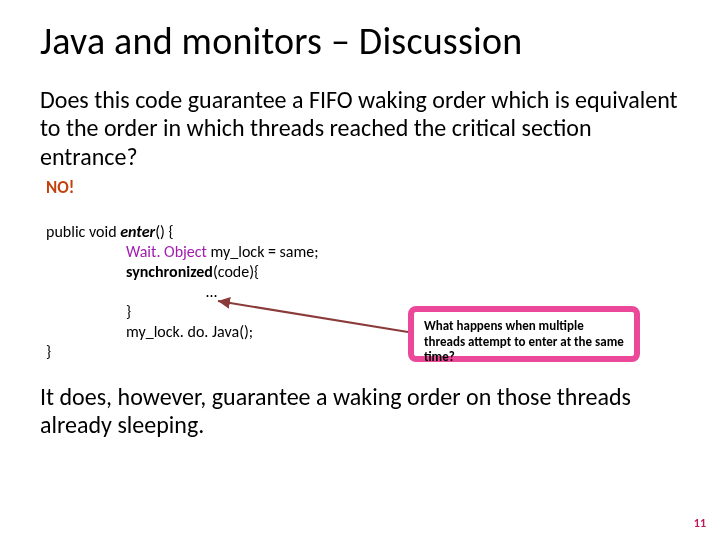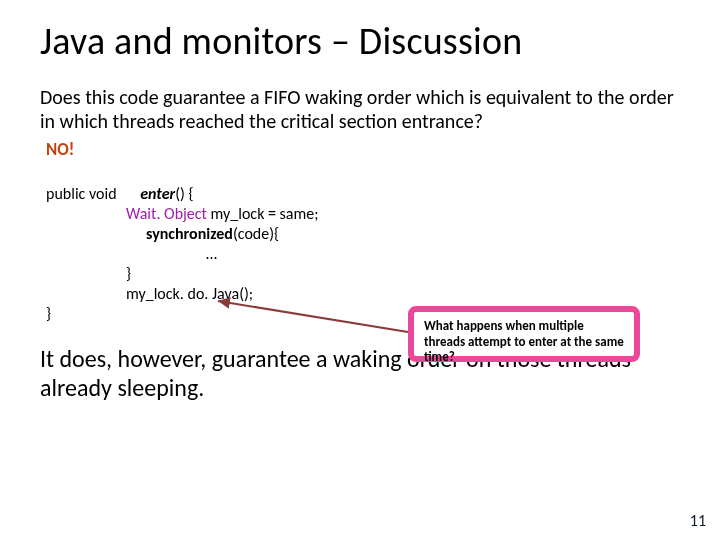--- a/index.html
+++ b/index.html
@@ -20,52 +20,53 @@
     box-sizing: border-box;
     padding: 18px 28px 0 40px;
   }
   h1.title {
     font-size: 38px;
     font-weight: 400;
     margin: 0 0 22px 0;
     letter-spacing: 0.2px;
   }
   .question {
-    font-size: 20px;
+    font-size: 24px;
     line-height: 1.18;
     margin: 0 0 6px 0;
   }
   .no {
     font-size: 17px;
     font-weight: 700;
     color: #c2410c;
     margin: 6px 0 4px 6px;
   }
   .code {
     font-size: 16px;
     line-height: 1.25;
     white-space: pre;
     padding-left: 6px;
   }
-  .code .bold { font-weight: 700; margin-left: 20px; }
+  .code .bold { font-weight: 700; }
   .code .italic { font-style: italic; }
   .code .blue { color: #a21caf; }
   .code .ind1 { display: inline-block; width: 80px; }
   .code .ind2 { display: inline-block; width: 160px; }
   .conclusion {
     font-size: 24px;
     line-height: 1.18;
     margin: 21px 0 0 0;
   }
   .pagenum {
     position: absolute;
     right: 14px;
     bottom: 10px;
-    font-size: 16px;
-    color: #0f172a;
+    font-size: 12px;
+    color: #be185d;
+    font-weight: bold;
   }
   .callout {
     position: absolute;
     left: 408px;
     top: 306px;
     width: 232px;
     height: 56px;
     box-sizing: border-box;
     border: 6px solid #ec4899;
     border-radius: 8px;

